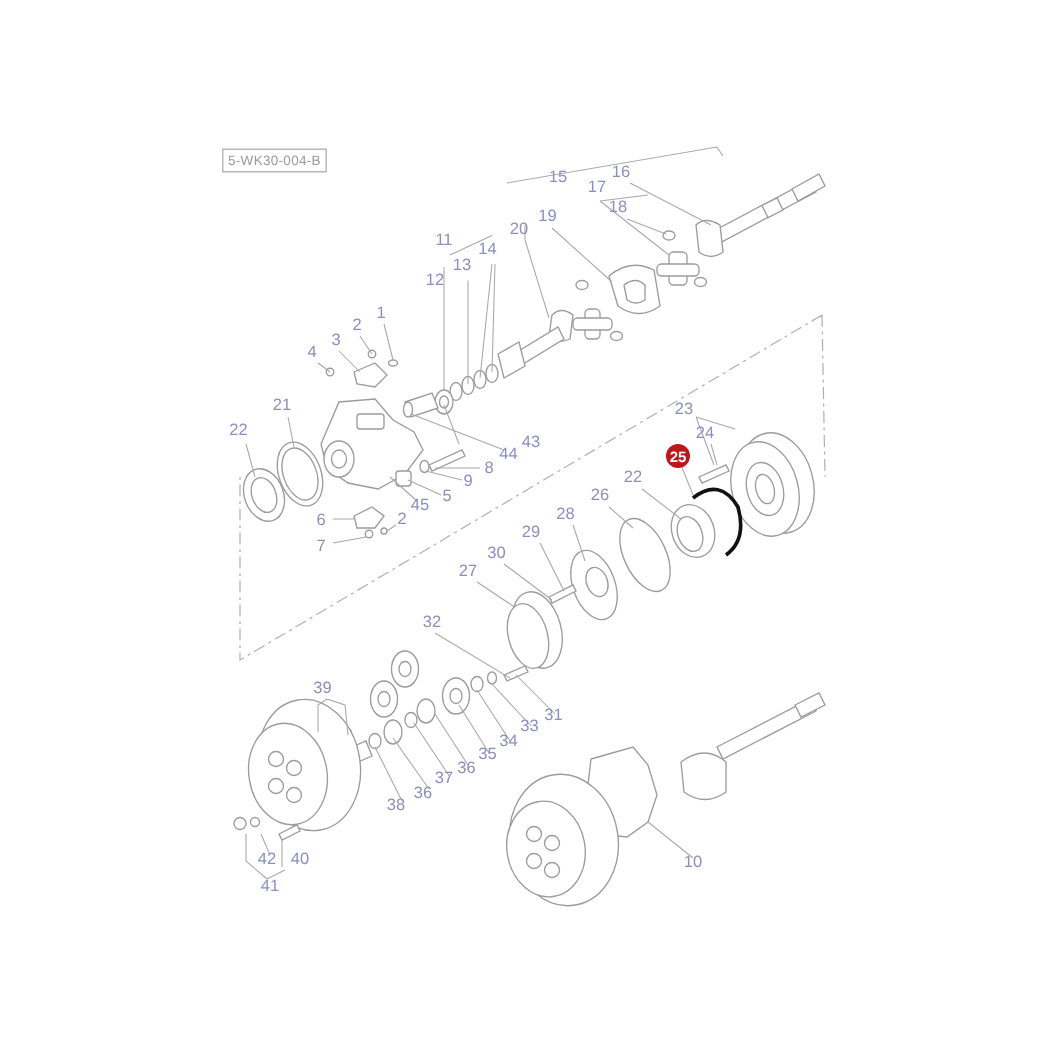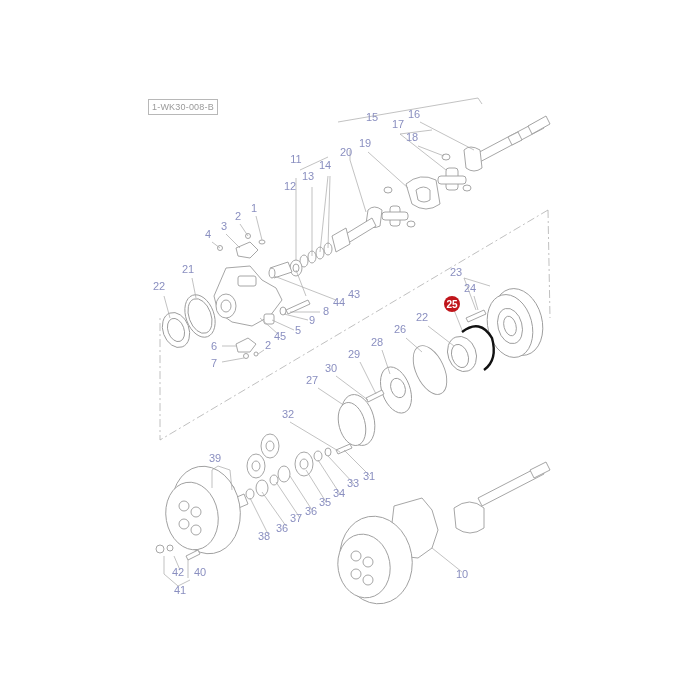--- a/index.html
+++ b/index.html
@@ -13,21 +13,21 @@
   .part { fill: #ffffff; stroke: #9c9c9c; stroke-width: 0.9; }
   .part-dark { fill: none; stroke: #111111; stroke-width: 2.4; }
   .leader { stroke: #a8a8a8; stroke-width: 0.7; fill: none; }
   .dash { stroke: #b0b0b0; stroke-width: 0.8; fill: none; stroke-dasharray: 8 3 2 3; }
   .hl-circle { fill: #c0151b; }
   .hl-text { font-family: "Liberation Sans", sans-serif; font-size: 10px; font-weight: bold; fill: #ffffff; }
 </style>
 </head>
 <body>
 
-<div class="ref-box" style="left:148px; top:99px;">1-WK30-008-B</div>
+<div class="ref-box" style="left:148px; top:99px;">5-WK30-004-B</div>
 
 <svg id="diagram" viewBox="0 0 700 700" xmlns="http://www.w3.org/2000/svg">
 
   <path class="dash" d="M548 210 L550 318 M548 210 L160 440 L160 318"></path>
 
   <g>
 
     <path class="part" d="M472 156 L540 120 L544 128 L476 164 Z"></path>
     <path class="part" d="M528 126 L546 116 L550 124 L532 134 Z"></path>
     <path class="part" d="M508 137 L518 132 L522 140 L512 145 Z"></path>

